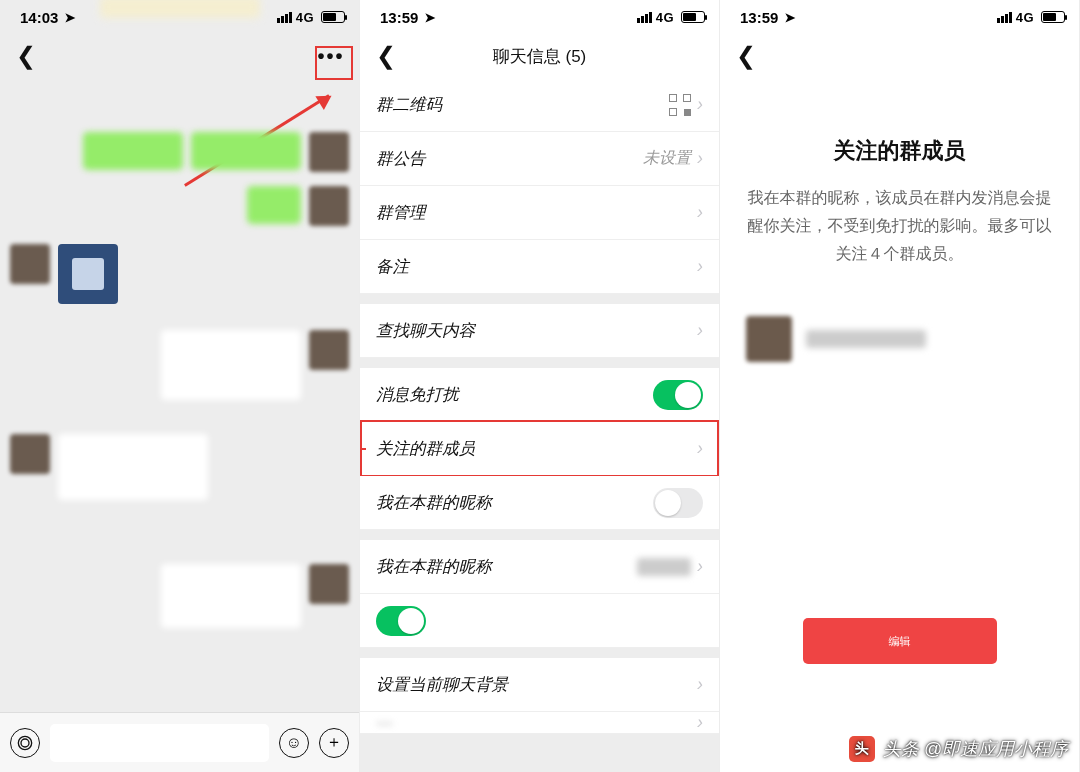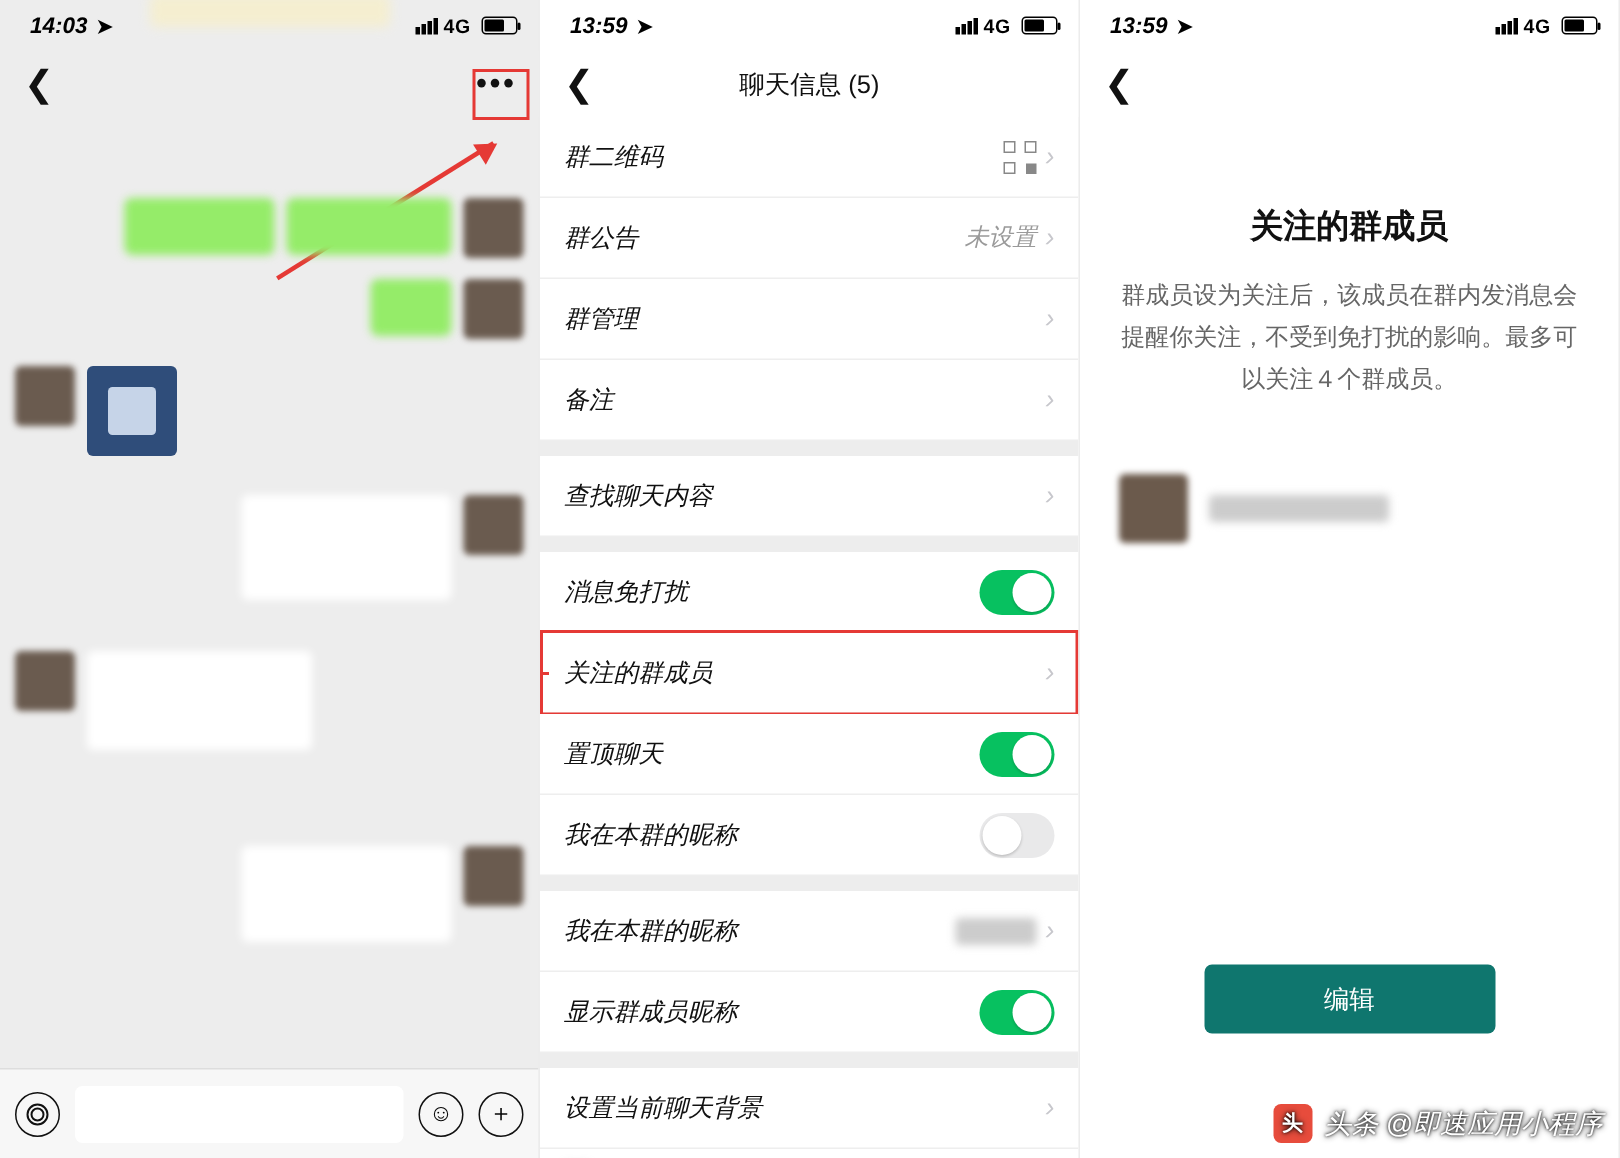--- a/index.html
+++ b/index.html
@@ -26,21 +26,21 @@
   
   .status-bar {
     height: 34px;
     display: flex;
     align-items: center;
     padding: 0 14px 0 20px;
     font-size: 15px;
     font-weight: 600;
     color: #000;
   }
-  .status-bar .time { flex: 0 0 auto; font-style: italic; }
+  .status-bar .time { flex: 0 0 auto; }
   .status-bar .loc-icon { margin-left: 6px; font-size: 13px; }
   .status-bar .spacer { flex: 1; }
   .status-bar .net { font-size: 13px; letter-spacing: 0.5px; display:flex; align-items:center; gap:4px;text-align:right;}
   .sig {display:inline-flex; align-items:flex-end; gap:1px;}
   .sig i{width:3px;background:#000;display:inline-block;}
   .sig i:nth-child(1){height:5px;}
   .sig i:nth-child(2){height:7px;}
   .sig i:nth-child(3){height:9px;}
   .sig i:nth-child(4){height:11px;}
   .batt {
@@ -144,23 +144,23 @@
   
   .phone-3 .body{ flex:1; display:flex; flex-direction:column; padding:0 26px;}
   .phone-3 h2{ text-align:center; font-size:22px; font-weight:600; margin-top:58px; color:#111;}
   .phone-3 .desc{ font-size:16px; color:#666; line-height:1.75; text-align:center; margin-top:18px;}
   .member{
     display:flex; align-items:center; gap:14px; margin-top:48px;
   }
   .member .av{ width:46px;height:46px;border-radius:4px;background:#6b5a4c;filter:blur(2px);}
   .member .nm{ width:120px;height:18px;background:#ccc;filter:blur(3px);border-radius:3px;}
   .edit-btn{
-    margin-top:auto; margin-bottom:83px; align-self:center;
-    width:194px; height:46px; background:#0f766e; color:#fff; border:none; border-radius:5px;
-    font-size:17px; display:flex;align-items:center;justify-content:center;
+    margin-top:auto; margin-bottom:108px; align-self:center;
+    width:194px; height:46px; background:#ef4444; color:#fff; border:none; border-radius:5px;
+    font-size:11px; display:flex;align-items:center;justify-content:center;
   }
 
   
   .watermark{
     position:absolute; right:12px; bottom:10px;
     display:flex; align-items:center; gap:8px;
     color:#fff; font-size:18px;
     text-shadow:0 0 4px rgba(0,0,0,.9),0 0 2px #000;
     font-style:italic;
   }
@@ -299,35 +299,30 @@
       <span class="label">消息免打扰</span>
       <span class="toggle"></span>
     </div>
     <div class="cell" style="position:relative;">
       <span class="label">关注的群成员</span>
       <span class="chev">›</span>
       <div class="hl-cell" style="top:-2px;bottom:-2px;"></div>
       <div class="hl-dash"></div>
     </div>
     <div class="cell">
-      <span class="label">置顶聊天</span>
-      <span class="toggle"></span>
-    </div>
-    <div class="cell">
       <span class="label">我在本群的昵称</span>
       <span class="toggle off"></span>
     </div>
     <div class="section-gap"></div>
     <div class="cell">
       <span class="label">我在本群的昵称</span>
       <span class="blurval"></span>
       <span class="chev">›</span>
     </div>
     <div class="cell">
-      <span class="label">显示群成员昵称</span>
       <span class="toggle"></span>
     </div>
     <div class="section-gap"></div>
     <div class="cell">
       <span class="label">设置当前聊天背景</span>
       <span class="chev">›</span>
     </div>
     <div class="cell" style="height:22px;min-height:22px;">
       <span class="label" style="filter:blur(3px);color:#999;">---</span>
       <span class="chev">›</span>
@@ -351,21 +346,21 @@
       <span class="batt">
           <i></i>
         </span>
     </span>
   </div>
   <div class="nav">
     <div class="back">❮</div>
   </div>
   <div class="body">
     <h2>关注的群成员</h2>
-    <p class="desc">群成员设为关注后，该成员在群内发消息会提醒你关注，不受到免打扰的影响。最多可以关注４个群成员。</p>
+    <p class="desc">我在本群的昵称，该成员在群内发消息会提醒你关注，不受到免打扰的影响。最多可以关注４个群成员。</p>
     <div class="member">
       <div class="av"></div>
       <div class="nm"></div>
     </div>
     <button class="edit-btn">编辑</button>
   </div>
 </div>
 
 <div class="watermark">
   <span class="wm-logo">头</span>

